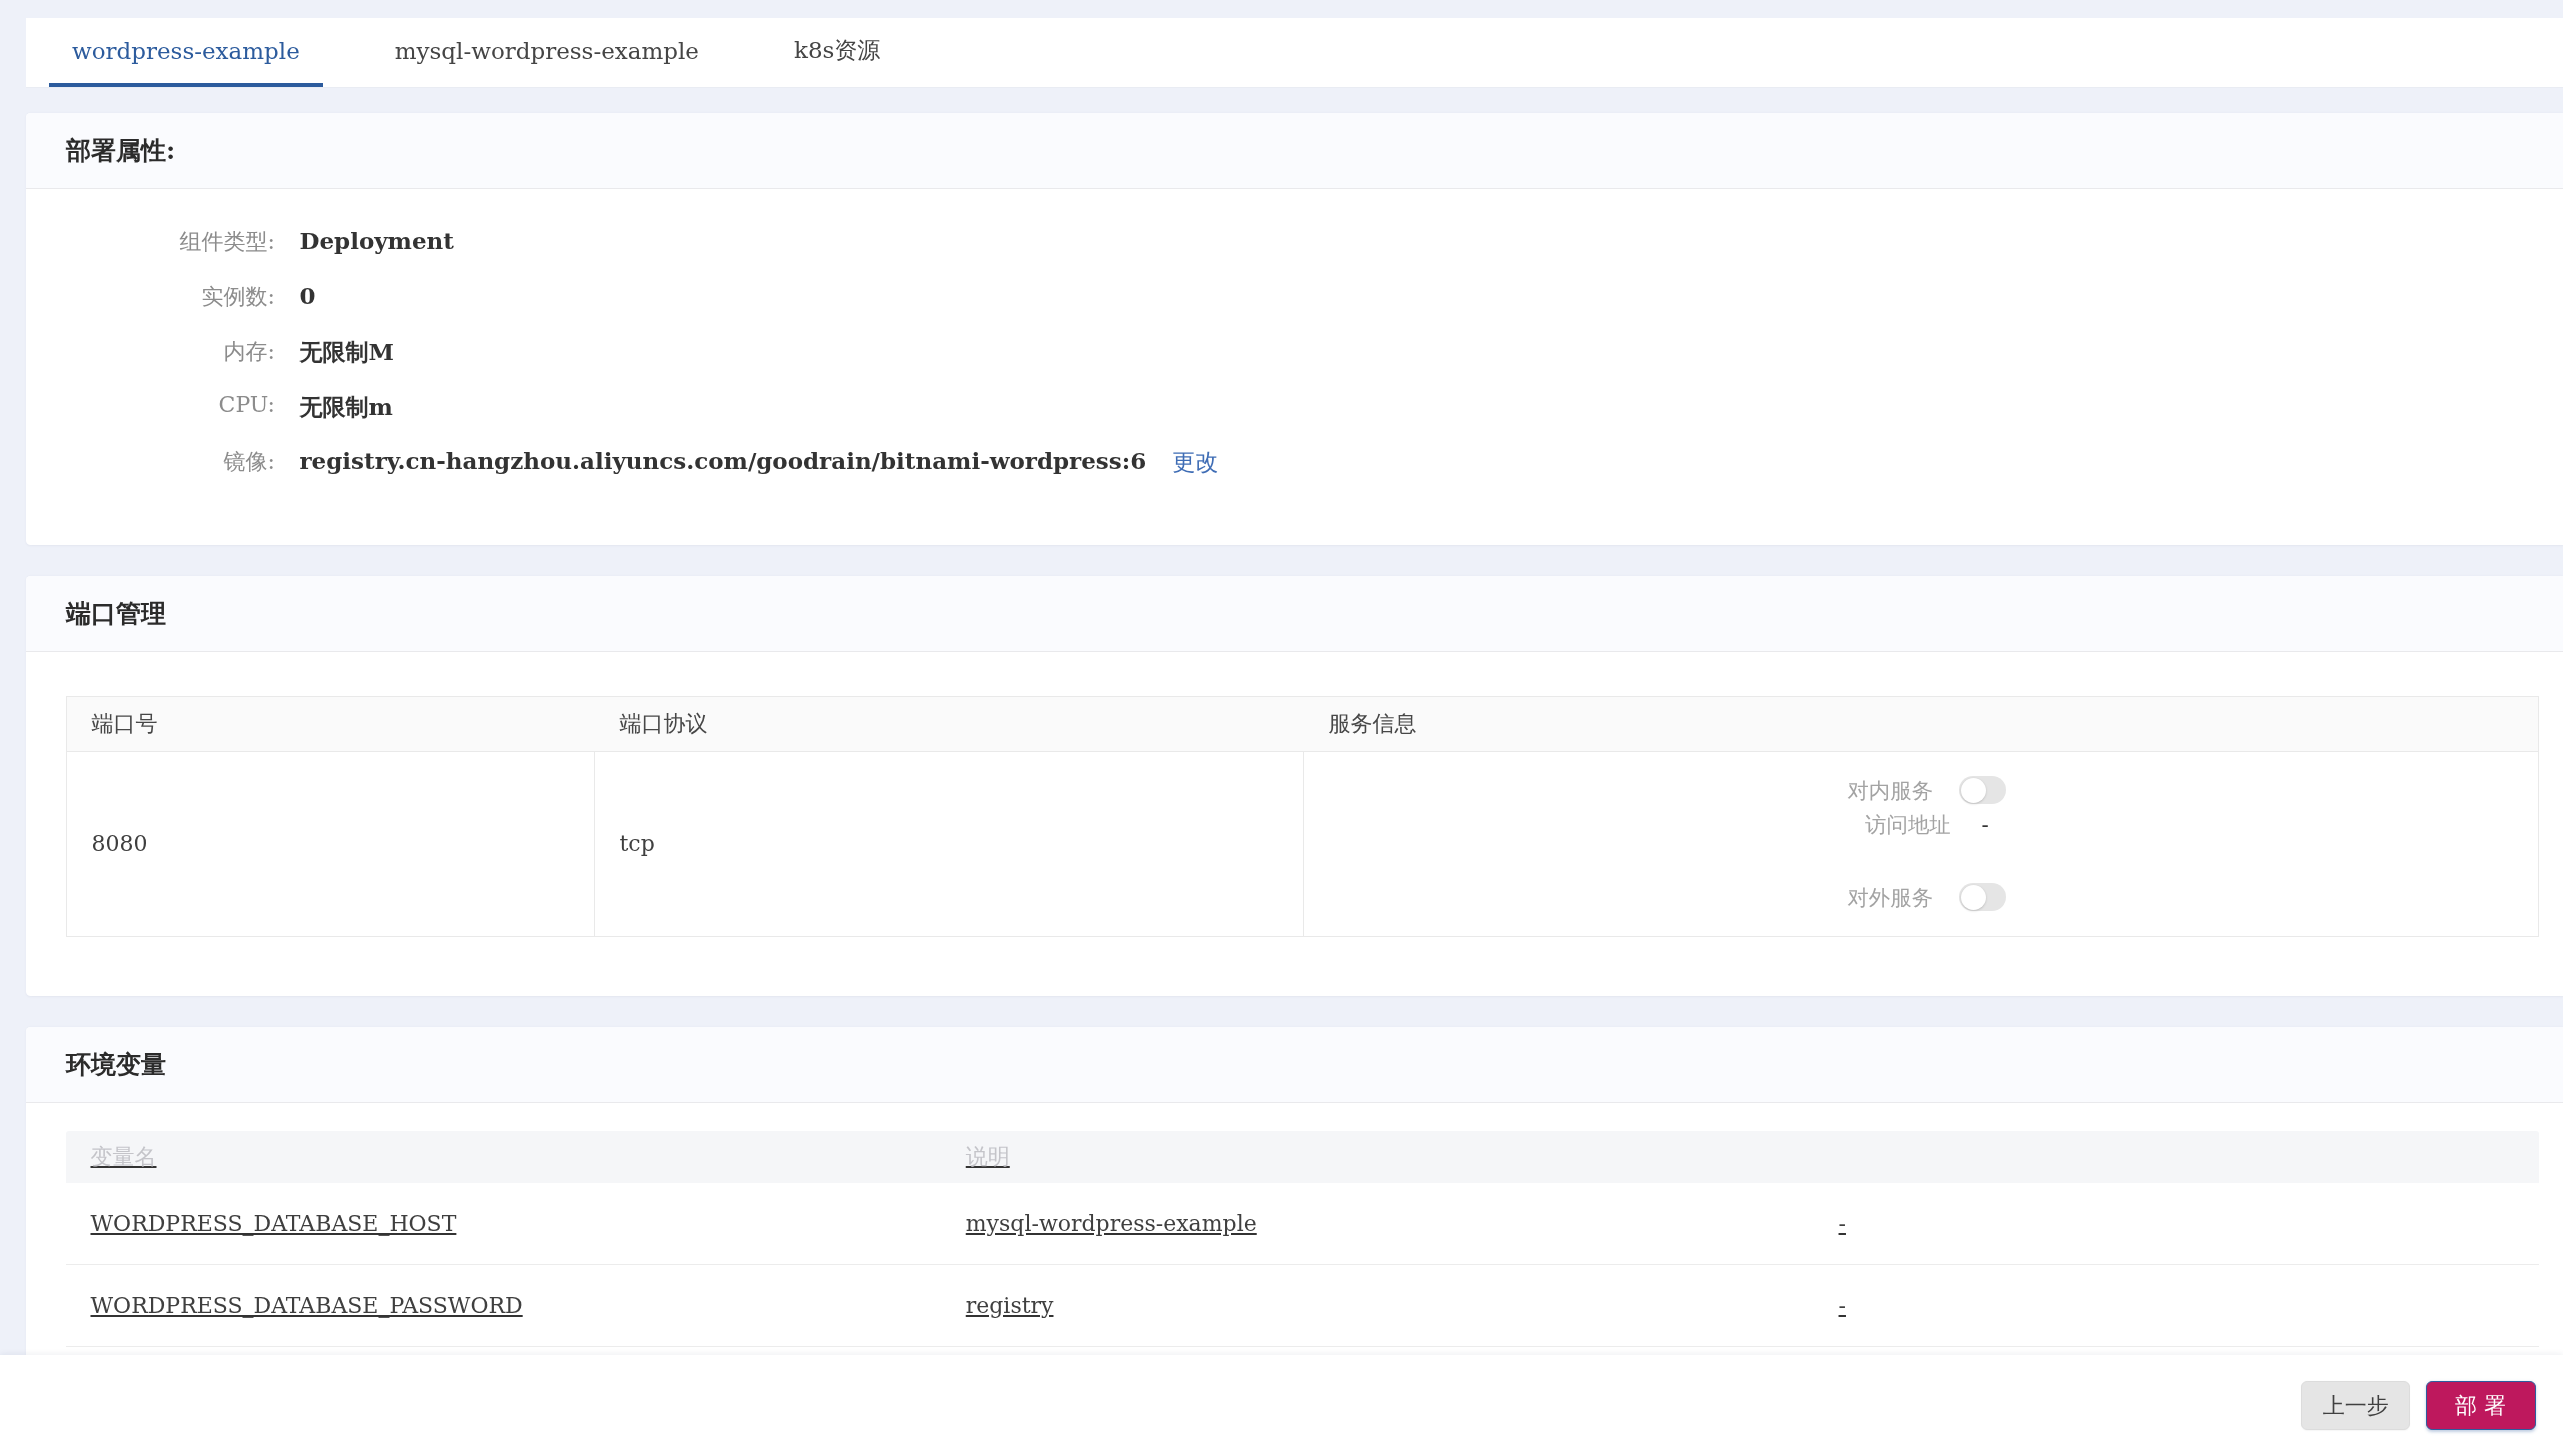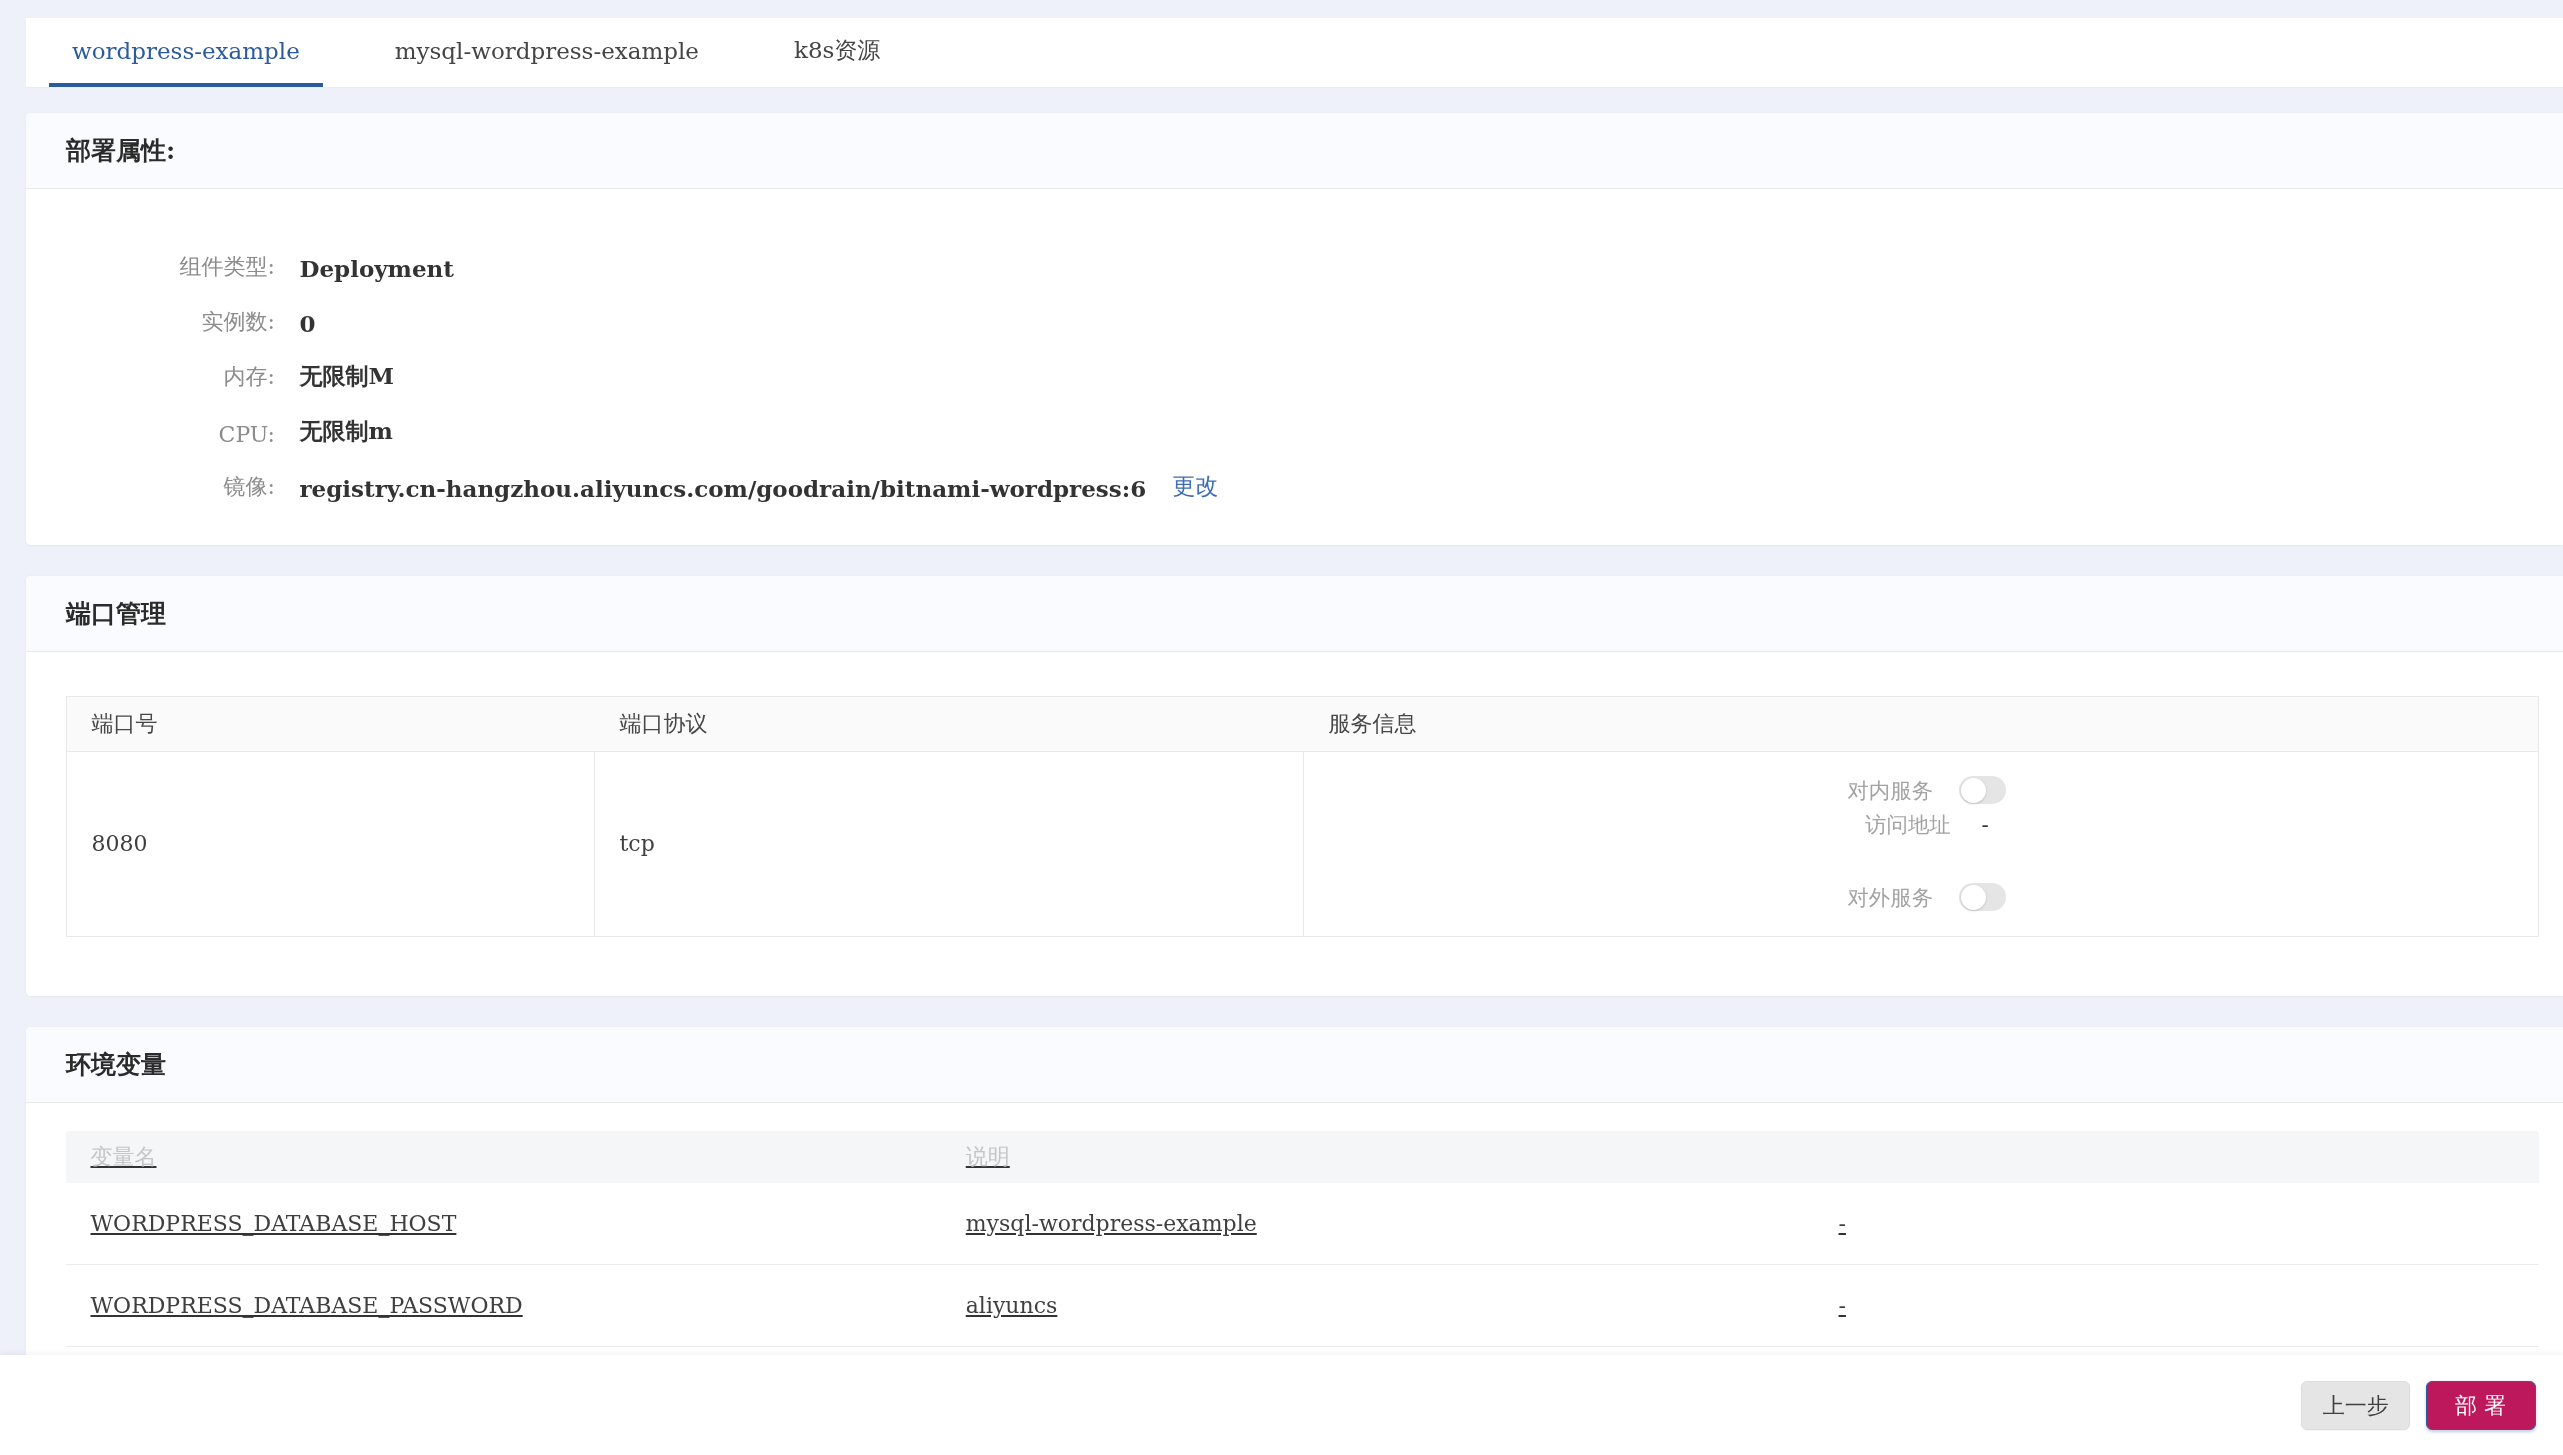--- a/index.html
+++ b/index.html
@@ -59,21 +59,21 @@
     font-weight:bold;
     color:#2b2b2b;
   }
   .card--deploy { margin-top:24.5px; }
 
   
   .deploy-body { padding:38px 0 43px 0; }
   .field-row {
     height:55px;
     display:flex;
-    align-items:flex-end;
+    align-items:flex-start;
   }
   .field-label {
     width:249px;
     text-align:right;
     font-size:22px;
     color:#8c8c8c;
     flex:none;
   }
   .field-value {
     margin-left:24.5px;
@@ -325,21 +325,21 @@
       <div>变量名</div>
       <div>说明</div>
     </div>
     <div class="env-row">
       <div>WORDPRESS_DATABASE_HOST</div>
       <div>mysql-wordpress-example</div>
       <div>-</div>
     </div>
     <div class="env-row">
       <div>WORDPRESS_DATABASE_PASSWORD</div>
-      <div>aliyuncs</div>
+      <div>registry</div>
       <div>-</div>
     </div>
   </div>
 </section>
 
 <footer class="footer">
   <button class="btn btn-prev">上一步</button>
   <button class="btn btn-deploy">部 署</button>
 </footer>
 

